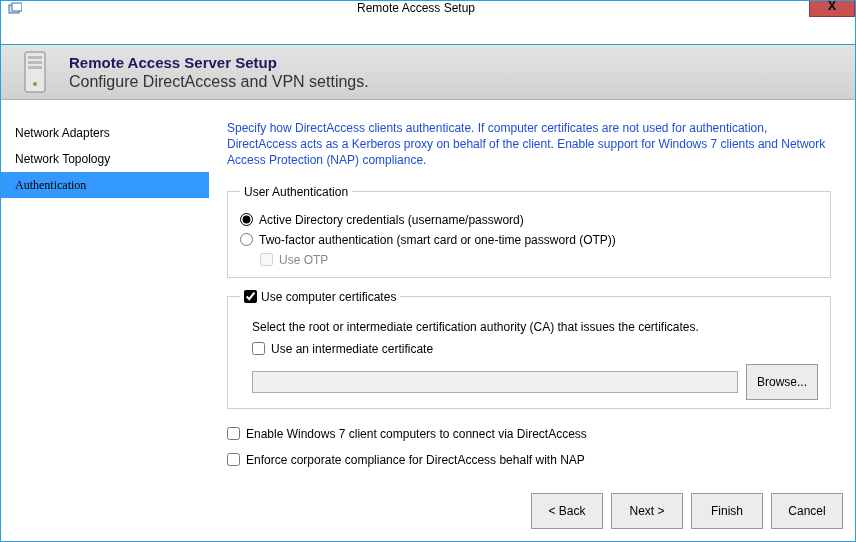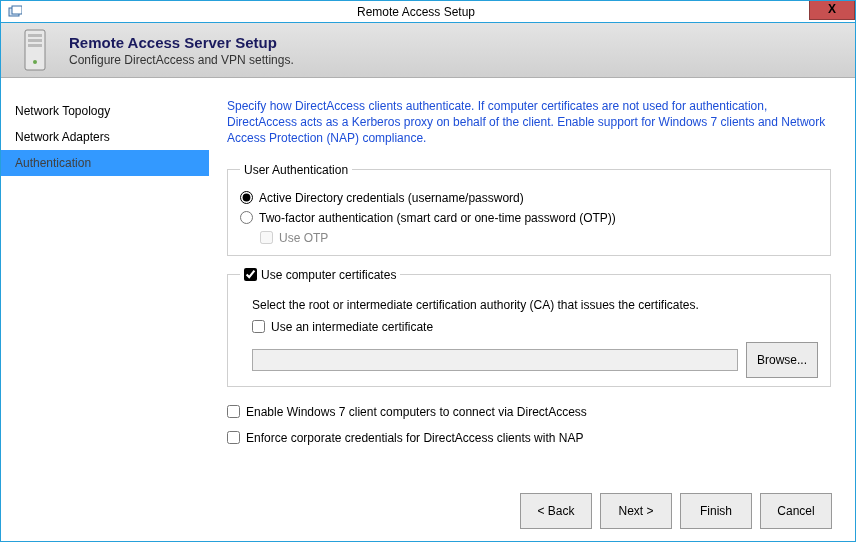--- a/index.html
+++ b/index.html
@@ -9,26 +9,25 @@
     font-size: 12px;
     background: #fff;
     width: 856px;
     height: 542px;
     border: 1px solid #26a0da;
     display: flex;
     flex-direction: column;
     overflow: hidden;
   }
   .titlebar {
-    height: 22px;
+    height: 44px;
     background: #fff;
     border-bottom: 1px solid #26a0da;
     position: relative;
     display: flex;
-    align-items: center;
   }
   .titlebar .app-icon {
     width: 16px; height: 16px;
     margin-left: 6px;
     display: flex; align-items: center; justify-content: center;
     color: #3a6ea5;
   }
   .titlebar .title {
     flex: 1;
     text-align: center;
@@ -60,21 +59,21 @@
     margin-right: 12px;
   }
   .header .texts h1 {
     margin: 0;
     font-size: 15px;
     font-weight: bold;
     color: #1a1a5e;
   }
   .header .texts p {
     margin: 2px 0 0 0;
-    font-size: 12px;
+    font-size: 16px;
     color: #333;
   }
 
   .body {
     flex: 1;
     display: flex;
     min-height: 0;
   }
   .sidebar {
     width: 208px;
@@ -82,21 +81,22 @@
     padding-top: 20px;
   }
   .sidebar .nav-item {
     padding: 4px 14px;
     font-size: 12px;
     cursor: pointer;
     line-height: 18px;
   }
   .sidebar .nav-item.selected {
     background: #3399ff;
-    color: #404040;
+    color: #000000;
+    font-family: Liberation Serif, serif;
   }
 
   .content {
     flex: 1;
     padding: 20px 24px 6px 18px;
     display: flex;
     flex-direction: column;
     overflow: hidden;
   }
   .desc { color: #1d4ed8; line-height: 1.35; margin-bottom: 16px; }
@@ -147,21 +147,21 @@
     border: 1px solid #999;
     font-size: 12px;
     cursor: pointer;
     padding: 0 10px;
   }
 
   .buttonbar {
     display: flex;
     justify-content: flex-end;
     gap: 8px;
-    padding: 10px 23px 12px 0;
+    padding: 10px 12px 12px 0;
   }
 </style>
 </head>
 <body>
 
 <div class="titlebar">
   <span class="app-icon">
     <svg width="14" height="14" viewBox="0 0 14 14">
         <rect x="1" y="3" width="10" height="8" fill="#dbe8f7" stroke="#3a6ea5"></rect>
         <rect x="4" y="1" width="10" height="8" fill="#fff" stroke="#3a6ea5"></rect>
@@ -184,22 +184,22 @@
     </svg>
   </div>
   <div class="texts">
     <h1>Remote Access Server Setup</h1>
     <p>Configure DirectAccess and VPN settings.</p>
   </div>
 </div>
 
 <div class="body">
   <div class="sidebar">
+    <div class="nav-item">Network Adapters</div>
     <div class="nav-item">Network Topology</div>
-    <div class="nav-item">Network Adapters</div>
     <div class="nav-item selected">Authentication</div>
   </div>
 
   <div class="content">
     <div class="desc">Specify how DirectAccess clients authenticate. If computer certificates are not used for authentication, DirectAccess acts as a Kerberos proxy on behalf of the client. Enable support for Windows 7 clients and Network Access Protection (NAP) compliance.</div>
 
     <fieldset>
       <legend>User Authentication</legend>
       <label class="radio-row">
         <input type="radio" name="ua" checked="" style="">
@@ -230,21 +230,21 @@
         <button class="btn">Browse...</button>
       </div>
     </fieldset>
 
     <label class="check-row" style="margin-top:6px">
       <input type="checkbox" style="">
       <span>Enable Windows 7 client computers to connect via DirectAccess</span>
     </label>
     <label class="check-row">
       <input type="checkbox" style="">
-      <span>Enforce corporate credentials for DirectAccess clients with NAP</span>
+      <span>Enforce corporate compliance for DirectAccess behalf with NAP</span>
     </label>
   </div>
 </div>
 
 <div class="buttonbar">
   <button class="btn">&lt; Back</button>
   <button class="btn">Next &gt;</button>
   <button class="btn">Finish</button>
   <button class="btn">Cancel</button>
 </div>

